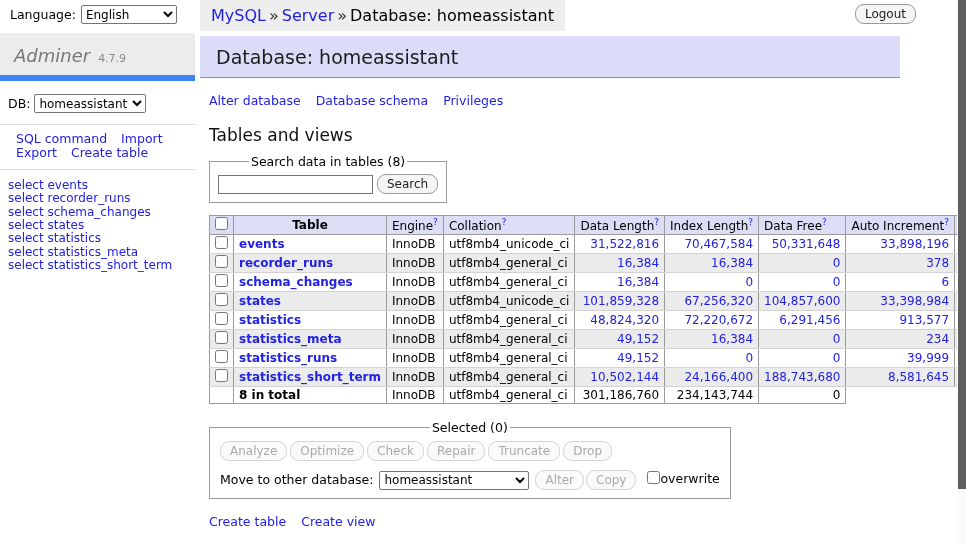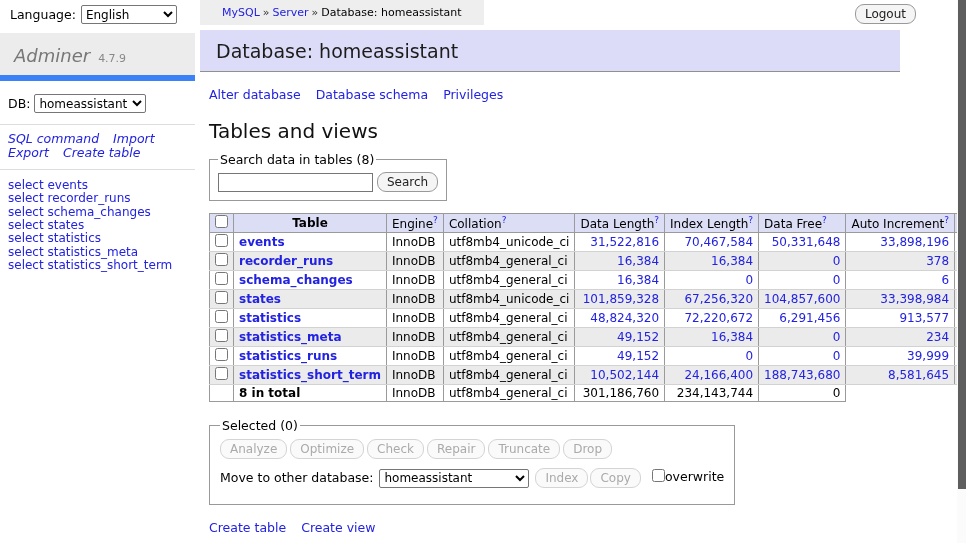--- a/index.html
+++ b/index.html
@@ -13,40 +13,40 @@
   .lang-row select { width:96px; margin-left:5px; }
   select { font-family:"DejaVu Sans",sans-serif; font-size:12px; height:19px;
     border:1px solid #767676; background:#fff; border-radius:2px; }
   #sidebar h1 { margin-top:9px; padding:6px 14px 7px; background:#ececec;
     border-bottom:6px solid #3b82f6; font-weight:normal; }
   .app-name { font-style:italic; font-size:18px; color:#777; }
   .app-version { font-size:11px; color:#888; }
   .db-row { padding:13px 0 11px 8px; }
   .db-row select { width:112px; margin-left:4px; }
   .sep { border-top:1px solid #ddd; }
-  .menu-links { padding:7px 8px 8px; line-height:1.15;font-style:italic; }
+  .menu-links { padding:7px 16px 8px; line-height:1.15; }
   .menu-links a { margin-right:14px; }
   .table-list { padding:9px 8px; font-size:12px; }
   .table-list .tl-row { line-height:13.4px; white-space:nowrap; }
 
   
   #content { position:absolute; left:200px; top:0; width:700px; }
-  #breadcrumb { display:inline-block; background:#eee; padding:6px 22px; font-size:11px; }
+  #breadcrumb { display:inline-block; background:#eee; padding:6px 11px; font-size:16px; }
   .crumb-sep { color:#333; margin:0 3px; }
   #logout { position:absolute; right:50px; top:4px; }
   button { font-family:"DejaVu Sans",sans-serif; font-size:12px; color:#222;
     background:#f5f5f5; border:1px solid #999; border-radius:9px; padding:2px 9px; cursor:pointer; }
   button:disabled { color:#aaa; border-color:#d4d4d4; background:#fafafa; cursor:default; }
   h2 { margin-top:5px; padding:10px 16px 9px; background:#dcdcf8; border-bottom:1px solid #909090;
     font-weight:normal; font-size:19px; color:#1c1c1c; }
   .links { margin:15px 0 0 9px; }
   .links a { margin-right:15px; }
-  h3 { margin:17px 0 0 9px; font-weight:normal; font-size:20px; color:#111; }
+  h3 { margin:17px 0 0 9px; font-weight:normal; font-size:17px; color:#111; }
   fieldset { margin:9px 0 0 9px; border:1px solid #999; padding:5px 8px 8px; width:-moz-fit-content; width:fit-content; }
-  legend { font-size:12.5px; padding:0 2px; }
+  legend { font-size:12.5px; padding:0 2px;text-align:center; }
   .search-fs input[type=text] { width:155px; height:19px; border:1px solid #767676; font-size:12px; padding:1px 3px; }
 
   
   table { border-collapse:collapse; margin:12px 0 0 9px; font-size:12px; }
   th,td { border-left:1px solid #9a9a9a; border-right:1px solid #9a9a9a;
     border-top:1px solid #d2d2d2; border-bottom:1px solid #d2d2d2;
     padding:1px 5px; height:17px; white-space:nowrap; }
   thead th { background:#dcdef5; font-weight:normal; text-align:left;
     border-top:1px solid #9a9a9a; border-bottom:1px solid #9a9a9a; }
   thead th.c-table { text-align:center; font-weight:bold; }
@@ -54,21 +54,21 @@
   tbody tr:first-child td { border-top:1px solid #9a9a9a; }
   tfoot td { border-bottom:1px solid #9a9a9a; border-top:1px solid #9a9a9a; }
   .chk-cell { text-align:center; }
   .num { text-align:right; }
   td.num a { display:block; }
   .tname a { font-weight:bold; }
   sup.help { font-size:9px; }
   sup.help a { color:#2222e2; }
   tfoot .total-label { font-weight:bold; }
 
-  .selected-fs { margin-top:16px; padding:6px 10px 16px; }
+  .selected-fs { margin-top:16px; padding:6px 10px 8px; }
   .btn-row button { margin-right:3px; }
   .move-row { margin-top:9px; white-space:nowrap; }
   .move-row select { width:150px; margin:0 2px; }
   .move-row button { margin-right:2px; }
   .move-row label { margin-left:5px; }
   .move-row label span { vertical-align:1px; }
 
   
   #vscroll { position:absolute; right:0; top:0; width:9px; height:543px; background:#fbfbfb; }
   #vthumb { position:absolute; top:0; left:1px; width:8px; height:489px; background:#5e5e5e; }
@@ -316,21 +316,21 @@
         </tr>
       </tfoot>
   </table>
 
   <fieldset class="selected-fs">
     <legend>Selected (0)</legend>
     <div class="btn-row" id="selected-buttons"><button type="button" disabled="">Analyze</button><button type="button" disabled="">Optimize</button><button type="button" disabled="">Check</button><button type="button" disabled="">Repair</button><button type="button" disabled="">Truncate</button><button type="button" disabled="">Drop</button></div>
     <div class="move-row">
       <span>Move to other database:</span>
       <select><option>homeassistant</option></select>
-      <span id="move-buttons"><button type="button" disabled="">Index</button><button type="button" disabled="">Copy</button></span>
+      <span id="move-buttons"><button type="button" disabled="">Alter</button><button type="button" disabled="">Copy</button></span>
       <label><input type="checkbox" style=""><span>overwrite</span></label>
     </div>
   </fieldset>
 
   <p class="links" id="create-links"><a href="#">Create table</a><a href="#">Create view</a></p>
   <h3>Routines</h3>
   
   
 </div>
 

